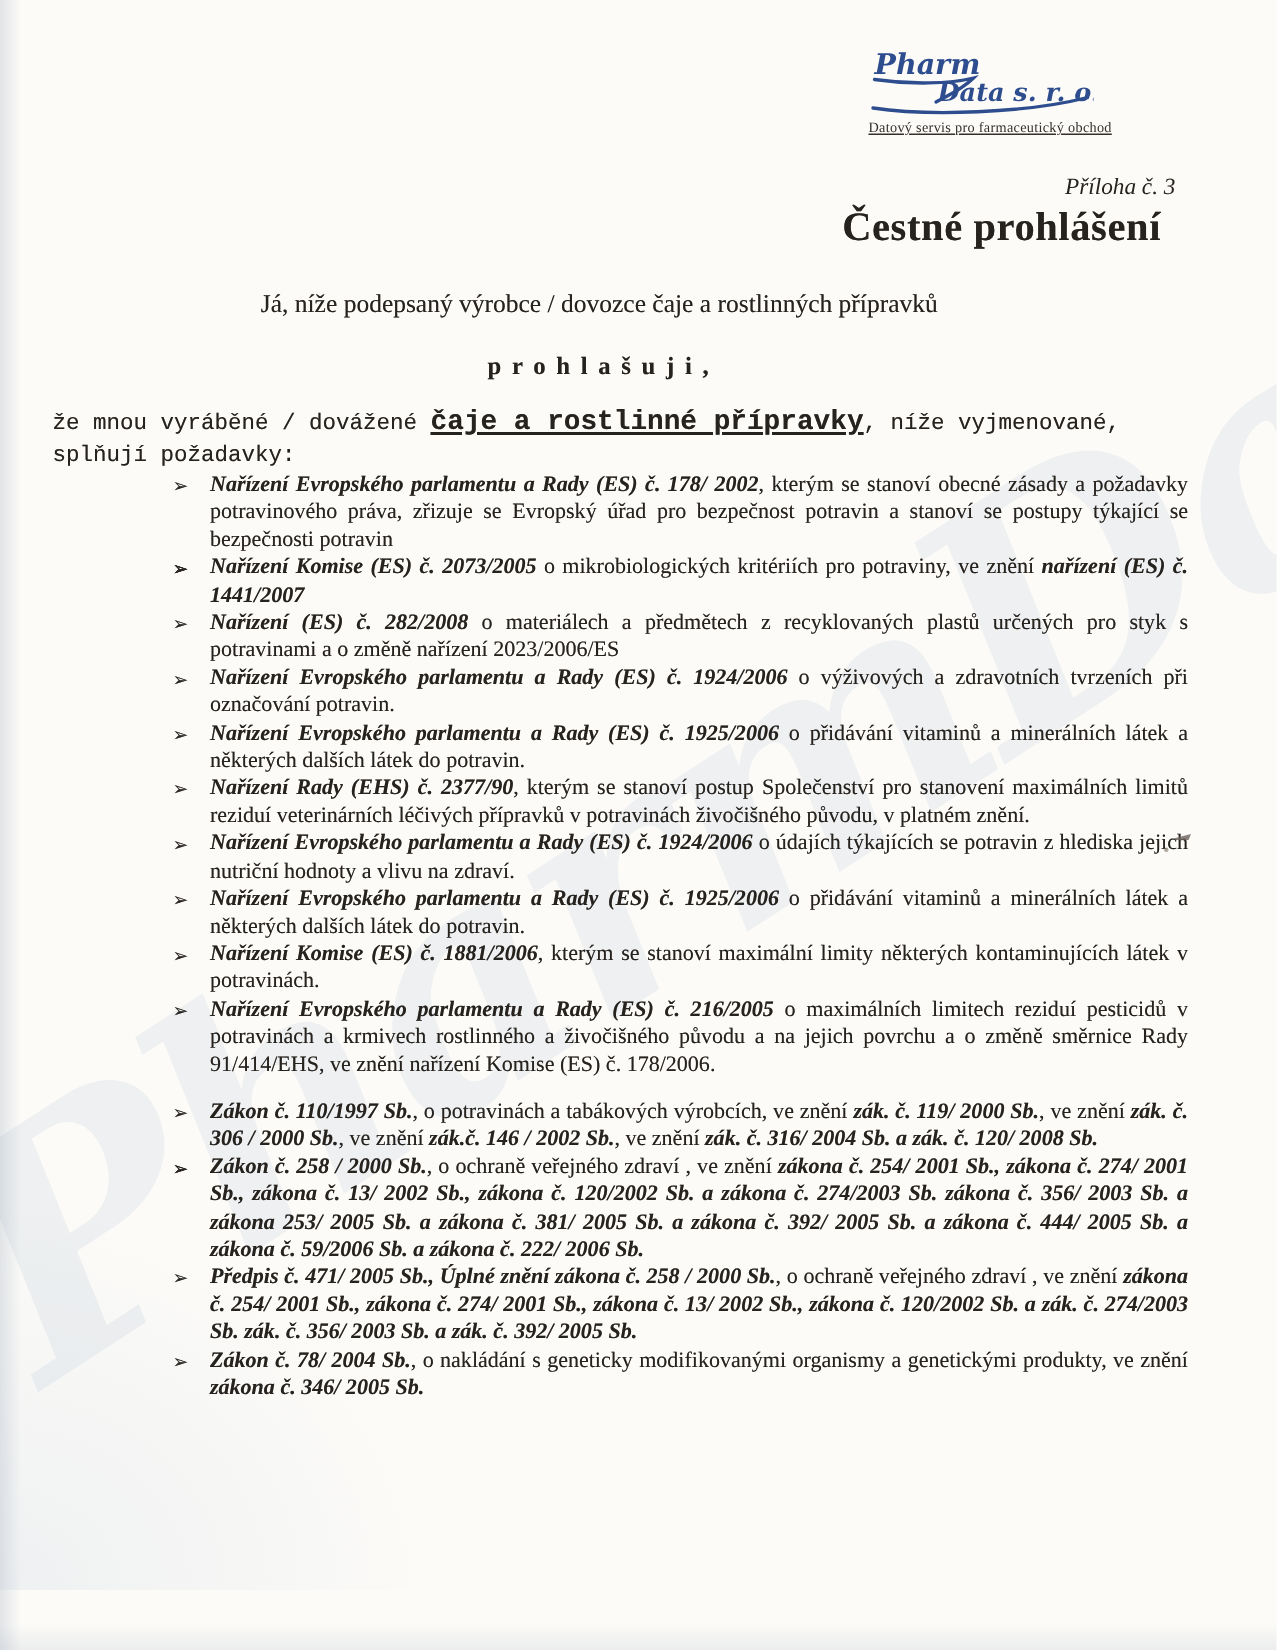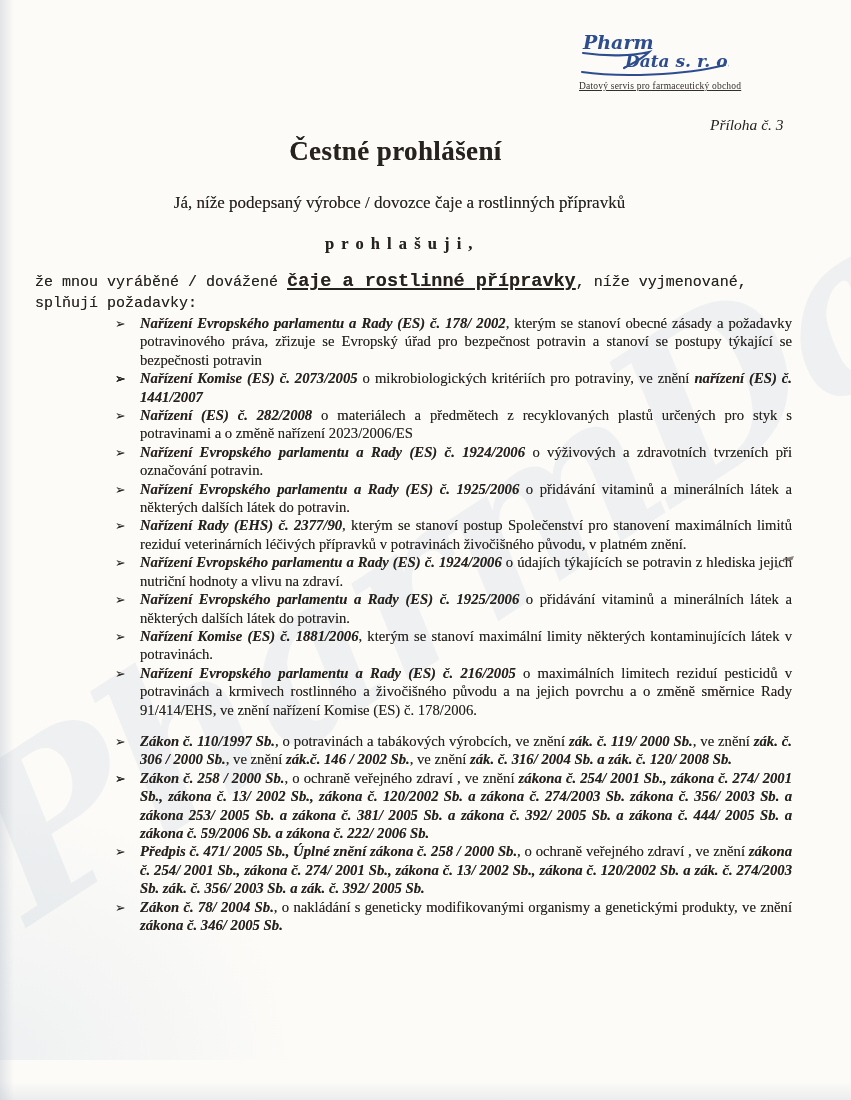--- a/index.html
+++ b/index.html
@@ -28,21 +28,21 @@
   
   .logo{position:absolute;top:30px;left:579px;width:170px;}
   .logo svg{display:block;}
   .logo-text{font-family:"DejaVu Serif","Liberation Serif",serif;font-style:italic;font-weight:bold;fill:currentColor;}
   .logo-stroke{fill:none;stroke:currentColor;stroke-width:2.2;stroke-linecap:round;}
   .logo-tagline{font-size:9.5px;color:#332f2b;letter-spacing:.2px;margin-top:3px;white-space:nowrap;text-decoration:underline;}
   .attachment{position:absolute;top:116px;left:710px;font-size:15.5px;font-style:italic;}
   
   .main{position:absolute;top:136px;left:35px;width:757px;
     text-shadow:0 0 .4px rgba(45,40,35,.5);}
-  .doc-title{margin:0;text-align:center;font-size:27px;font-weight:bold;letter-spacing:.4px;transform:translateX(-18px);}
+  .doc-title{margin:0;text-align:right;font-size:27px;font-weight:bold;letter-spacing:.4px;transform:translateX(-18px);}
   .intro{margin:26px 0 0;text-align:center;font-size:17px;transform:translateX(-14px);}
   .declaration{margin:21px 0 2px;text-align:center;font-size:16.5px;font-weight:bold;letter-spacing:1.5px;transform:translateX(-14px);}
   .preamble{margin:17px 0 0;font-size:15px;line-height:21px;font-family:Liberation Mono, monospace;}
   .preamble .hl{font-size:18.5px;font-weight:bold;text-decoration:underline;text-decoration-thickness:1.8px;text-underline-offset:2px;}
   
   .req-group{list-style:none;margin:0;padding:0 0 0 80px;font-size:14.7px;line-height:18.4px;text-align:justify;}
   .req-group + .req-group{margin-top:13px;}
   .req-group li{position:relative;padding-left:25px;}
   .bullet{position:absolute;left:0;top:1px;font-family:"DejaVu Sans","Liberation Sans",sans-serif;font-size:12.5px;color:#2a2724;}
   .seg-b{font-weight:bold;font-style:italic;}

